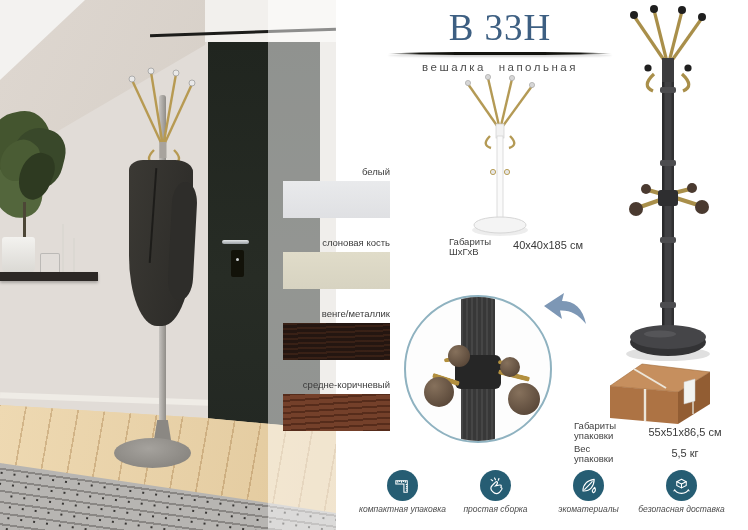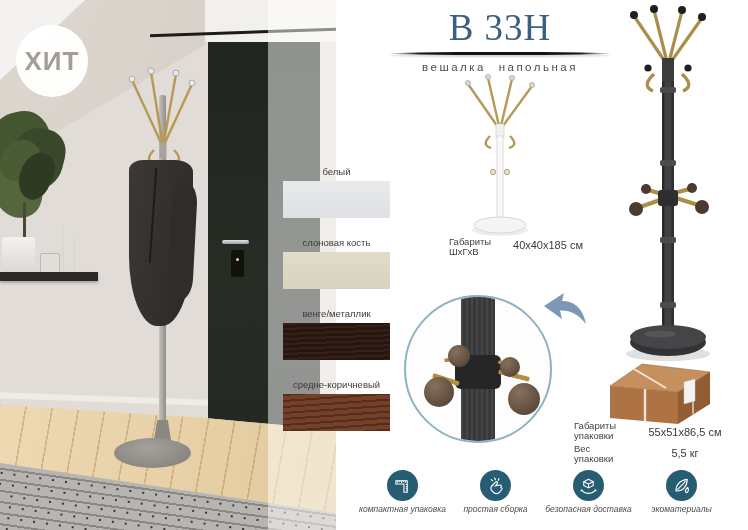--- a/index.html
+++ b/index.html
@@ -63,21 +63,21 @@
     border-radius:12px/22px;transform:rotate(3deg);}
   .jacket-lapel{left:152px;top:168px;width:2px;height:95px;background:rgba(0,0,0,.45);transform:rotate(4deg);}
   
   .strip{left:268px;top:0;width:68px;height:530px;background:rgba(255,255,255,.5);}
   .hit-badge{left:16px;top:25px;width:72px;height:72px;border-radius:50%;
     background:rgba(255,255,255,.96);display:flex;align-items:center;justify-content:center;
     font-size:26px;font-weight:bold;letter-spacing:1px;color:#a59d94;}
 
   
   .swatch-col{left:283px;top:166px;width:107px;}
-  .swatch-label{font-size:9.5px;color:#3b3b3b;text-align:center;height:11px;margin-bottom:4px;}
+  .swatch-label{font-size:9.5px;color:#3b3b3b;text-align:right;height:11px;margin-bottom:4px;}
   .swatch-block{width:107px;height:37px;margin-bottom:19px;position:relative;overflow:hidden;}
   .tex-wenge::after,.tex-brown::after{content:"";position:absolute;inset:0;}
   .tex-wenge::after{background:repeating-linear-gradient(178deg,rgba(110,60,35,.28) 0 2px,rgba(0,0,0,0) 2px 5px);}
   .tex-brown::after{background:repeating-linear-gradient(176deg,rgba(45,16,6,.42) 0 2px,rgba(0,0,0,0) 2px 6px);}
 
   
   .title{left:390px;top:6px;width:220px;text-align:center;font-family:"Liberation Serif",serif;
     font-size:37px;color:#3d5f82;letter-spacing:1px;}
   .divider{left:388px;top:52px;width:224px;height:3px;border-radius:50%;
     background:linear-gradient(90deg,rgba(20,20,15,0),#14140f 14%,#14140f 86%,rgba(20,20,15,0));
@@ -172,23 +172,20 @@
       </g>
       <rect x="41.5" y="80" width="7" height="16" fill="#a8a39d"></rect>
     </svg>
     <div class="abs jacket"></div>
     <div class="abs jacket-sleeve"></div>
     <div class="abs jacket-lapel"></div>
     <div class="abs p-base-stem"></div>
     <div class="abs p-base"></div>
 
     <div class="abs strip"></div>
-    <div class="abs hit-badge">
-      <span>ХИТ</span>
-    </div>
   </div>
 
   <div class="abs swatch-col">
     <div class="swatch-label">белый</div>
     <div class="swatch-block" style="background: linear-gradient(rgb(233, 234, 236), rgb(223, 224, 227));"></div>
     <div class="swatch-label">слоновая кость</div>
     <div class="swatch-block" style="background: linear-gradient(rgb(224, 220, 201), rgb(215, 211, 193));"></div>
     <div class="swatch-label">венге/металлик</div>
     <div class="swatch-block tex-wenge" style="background: rgb(36, 22, 17);"></div>
     <div class="swatch-label">средне-коричневый</div>
@@ -325,33 +322,33 @@
       <div class="feature-circle">
         <svg width="19" height="19" viewBox="0 0 20 20" fill="none" stroke="#ffffff" stroke-width="1.2" stroke-linecap="round">
           <path d="M10,4 L9,2 M13,4.5 L13.6,2.6 M7,5 L5.4,3.8"></path>
           <path d="M7,16.5 q-3.5,-3.5 -0.5,-6.5 l3.5,-3.5 q1.5,-1.2 2,0.3 q0.3,1 -0.8,2.2 l-1.2,1.3 4.5,-0.8 q1.8,-0.2 1.5,1.4 l-0.3,1.2 q1.8,0.6 0.8,2.1 l-2.5,3.2 q-3.5,2.8 -7,-0.9 z"></path>
         </svg>
       </div>
       <div class="feature-label">простая сборка</div>
     </div>
     <div class="feature">
       <div class="feature-circle">
+        <svg width="19" height="19" viewBox="0 0 20 20" fill="none" stroke="#ffffff" stroke-width="1.2" stroke-linejoin="round" stroke-linecap="round">
+          <path d="M16,3.5 C8,4.5 4,9.5 4.2,15.8 C12,16.2 15.8,11 16,3.5 Z"></path>
+          <path d="M6,14 C9,11 11.5,8.5 13.8,5.8"></path>
+          <path d="M16.5,12 c-3,2.8 -3.2,4.6 -1.3,5.6 c2,-1 2.8,-3 1.3,-5.6 z"></path>
+        </svg>
+      </div>
+      <div class="feature-label">экоматериалы</div>
+    </div>
+    <div class="feature">
+      <div class="feature-circle">
         <svg width="19" height="19" viewBox="0 0 20 20" fill="none" stroke="#ffffff" stroke-width="1.1" stroke-linejoin="round" stroke-linecap="round">
           <polygon points="10,3.5 15,6 10,8.5 5,6"></polygon>
           <path d="M5,6 v4 l5,2.5 5,-2.5 v-4 M10,8.5 v4"></path>
           <path d="M2.8,14.5 q1.5,3.5 7,3.8 M17.2,14.5 q-1.5,3.5 -7,3.8 M2.8,14.5 l-0.8,1.2 M17.2,14.5 l0.8,1.2"></path>
         </svg>
       </div>
       <div class="feature-label">безопасная доставка</div>
     </div>
-    <div class="feature">
-      <div class="feature-circle">
-        <svg width="19" height="19" viewBox="0 0 20 20" fill="none" stroke="#ffffff" stroke-width="1.2" stroke-linejoin="round" stroke-linecap="round">
-          <path d="M16,3.5 C8,4.5 4,9.5 4.2,15.8 C12,16.2 15.8,11 16,3.5 Z"></path>
-          <path d="M6,14 C9,11 11.5,8.5 13.8,5.8"></path>
-          <path d="M16.5,12 c-3,2.8 -3.2,4.6 -1.3,5.6 c2,-1 2.8,-3 1.3,-5.6 z"></path>
-        </svg>
-      </div>
-      <div class="feature-label">экоматериалы</div>
-    </div>
   </div>
 
 </div>
 
 </body></html>

